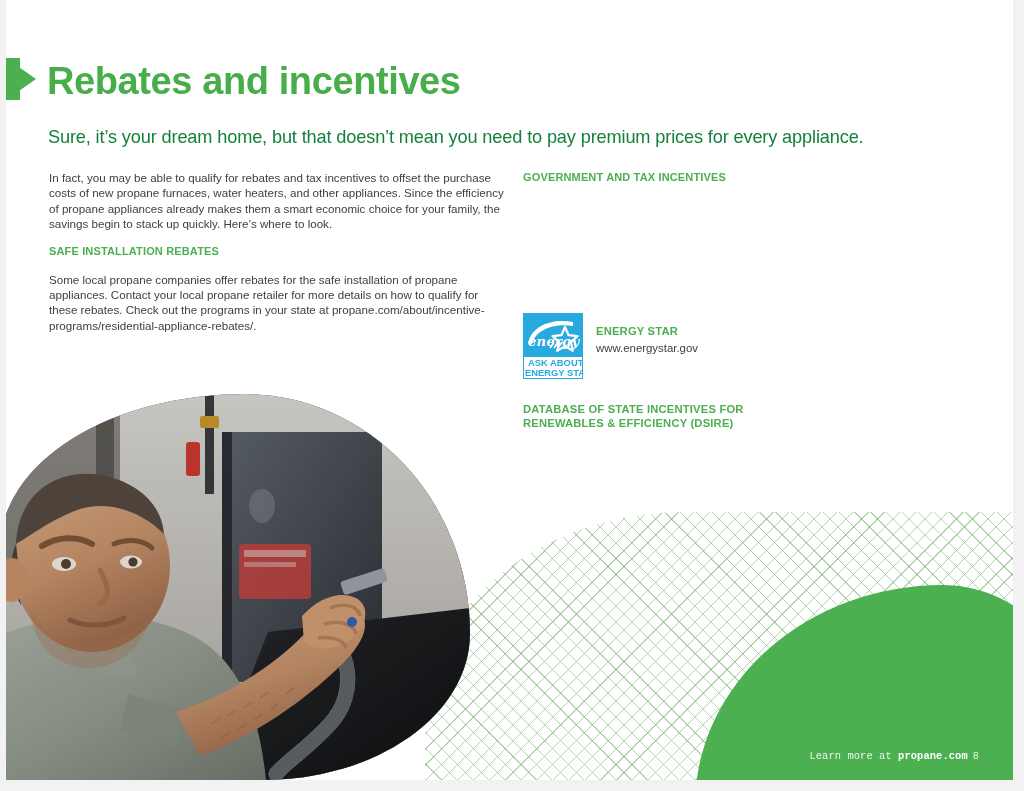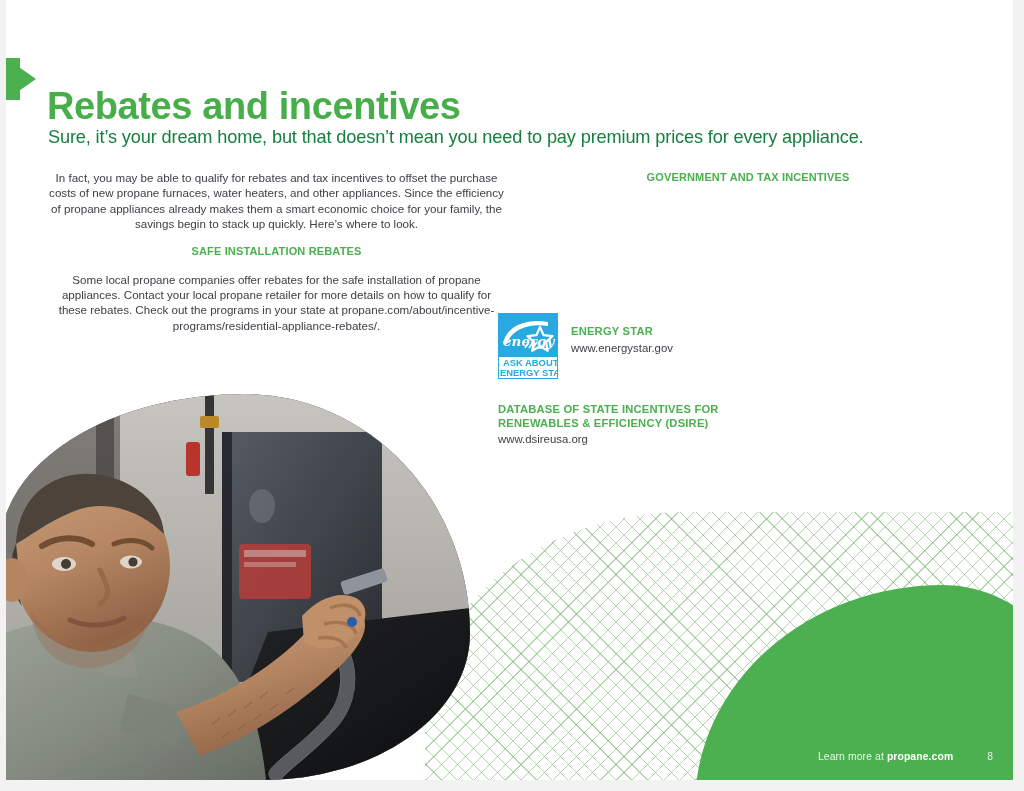--- a/index.html
+++ b/index.html
@@ -83,42 +83,40 @@
   .page-title {
     position: absolute;
     left: 41px;
     top: 62px;
     font-size: 38px;
     line-height: 1.05;
     font-weight: 700;
     color: #47ae4a;
     letter-spacing: -0.4px;
     white-space: nowrap;
-    margin-top: 25px;
   }
   .page-subtitle {
     position: absolute;
     left: 42px;
     top: 127px;
     font-size: 18.2px;
     line-height: 1.2;
     font-weight: 400;
     color: #15803d;
     letter-spacing: -0.15px;
     white-space: nowrap;
   }
 
   
   .col {
     position: absolute;
     top: 170px;
     font-size: 11.6px;
     line-height: 15.3px;
     color: #3b4145;
-    text-align: center;
   }
   .col-left  { left: 43px;  width: 455px; }
   .col-right { left: 517px; width: 450px; }
 
   .col p {
     margin: 0 0 13px 0;
   }
   .col p:last-child { margin-bottom: 0; }
 
   .sec-head {
@@ -126,21 +124,21 @@
     font-size: 11px;
     line-height: 14.5px;
     font-weight: 700;
     color: #4caf50;
     letter-spacing: 0.15px;
   }
 
   
   .resources {
     position: absolute;
-    left: 492px;
+    left: 517px;
     top: 313px;
     width: 460px;
   }
   .res-row {
     display: flex;
     align-items: flex-start;
     margin-bottom: 24px;
   }
 
   .estar-logo {
@@ -179,28 +177,29 @@
     height: 386px;
     overflow: hidden;
     border-radius: 52% 48% 44% 0% / 40% 62% 38% 0%;
     background: #2b2b2e;
   }
   .photo .scene { position: absolute; inset: 0; }
 
   
   .footer {
     position: absolute;
-    right: 20px;
+    right: 34px;
     bottom: 18px;
     display: flex;
     align-items: baseline;
-    gap: 34px;
+    gap: 5px;
     color: #eaf6ea;
     font-size: 10.4px;
     letter-spacing: 0.1px;
+    font-family: Liberation Mono, monospace;
   }
   .footer .learn b { font-weight: 700; color: #ffffff; }
   .footer .pageno { font-size: 10.2px; color: #eaf6ea; }
 </style>
 </head>
 <body>
 
 <div id="page">
   <div class="sheet">
 
@@ -248,21 +247,20 @@
         <div class="res-text">
           <div class="res-title">ENERGY STAR</div>
           <div class="res-url">www.energystar.gov</div>
         </div>
       </div>
 
       <div class="res-row no-logo">
         <div class="res-text">
           <div class="res-title">DATABASE OF STATE INCENTIVES FOR</div>
           <div class="res-title">RENEWABLES &amp; EFFICIENCY (DSIRE)</div>
-          <div class="res-url">www.dsireusa.org</div>
         </div>
       </div>
 
     </div>
 
     <div class="photo">
       <svg class="scene" viewBox="0 0 470 386" preserveAspectRatio="xMidYMid slice" xmlns="http://www.w3.org/2000/svg">
         <defs>
           <linearGradient id="wallg" x1="0" y1="0" x2="0" y2="1">
             <stop offset="0%" stop-color="#d6d4cf"></stop>

